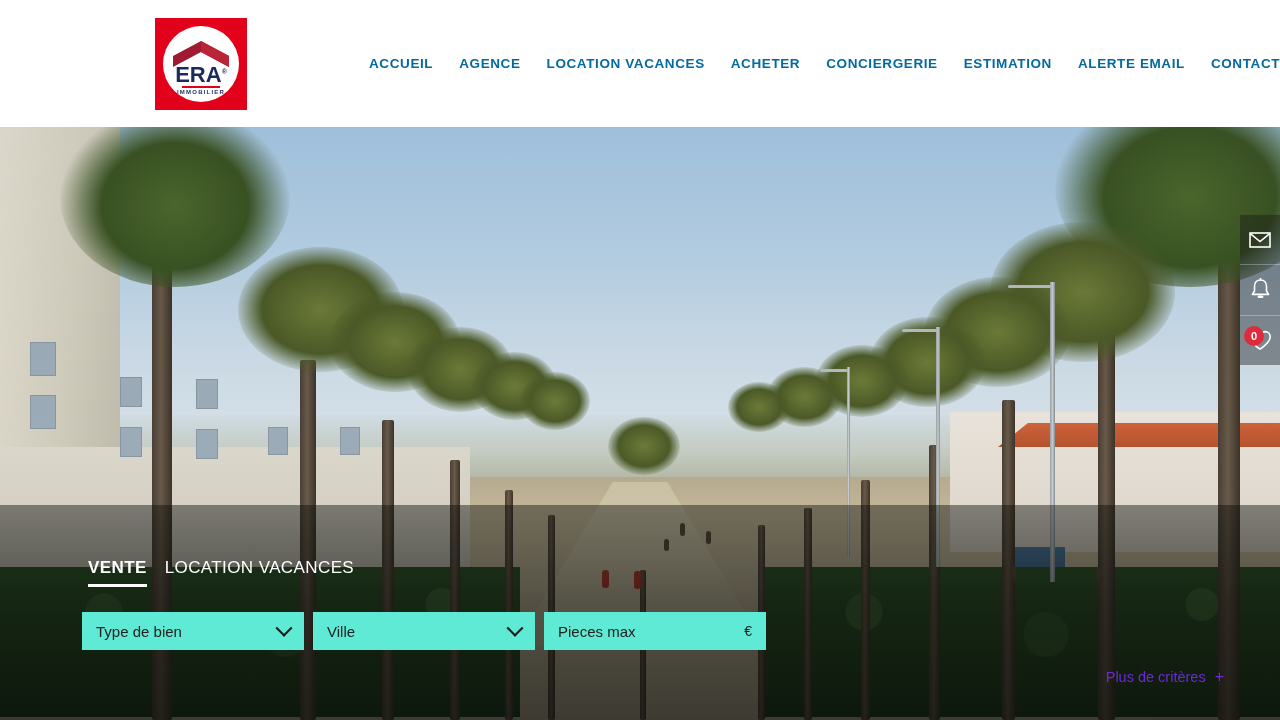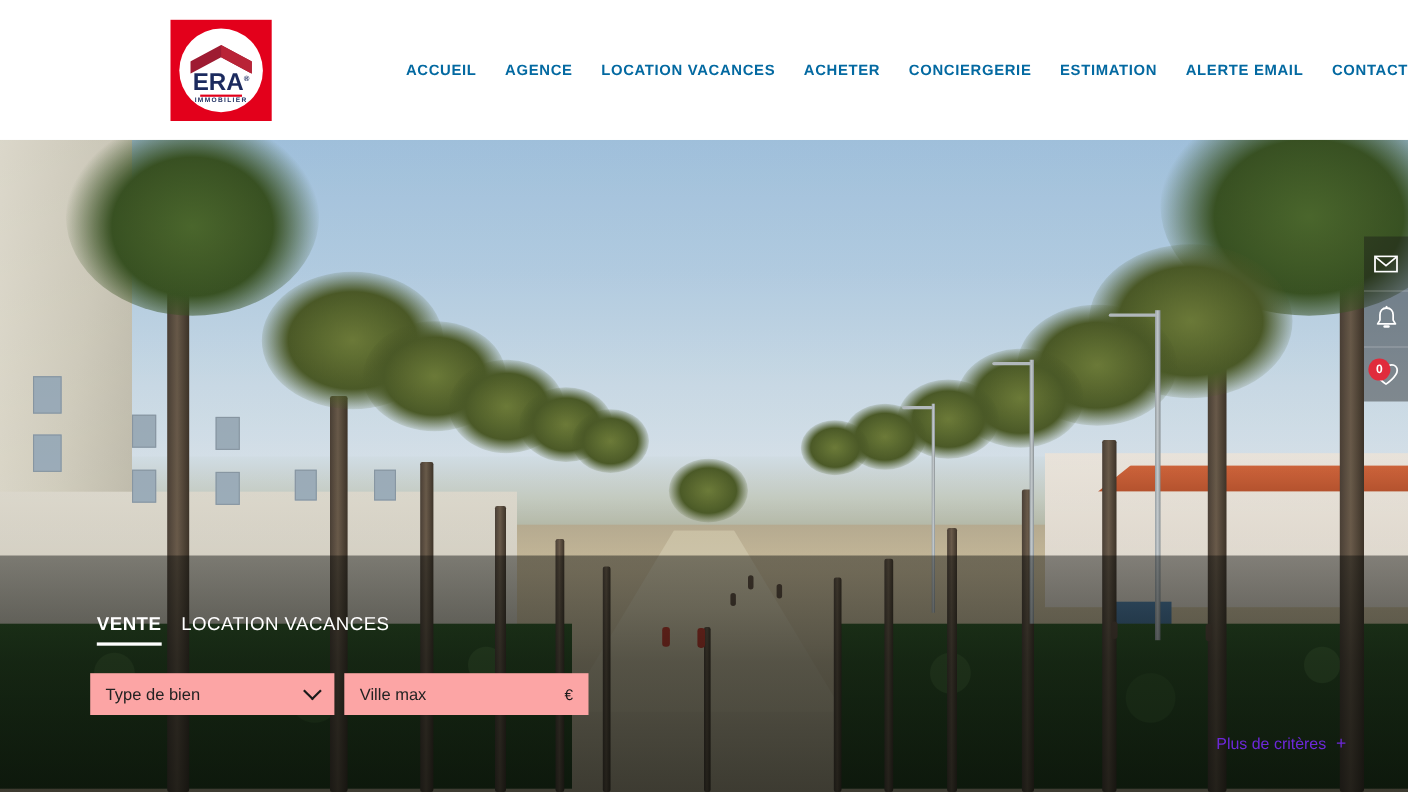--- a/index.html
+++ b/index.html
@@ -229,21 +229,21 @@
     content:""; position:absolute; left:0; right:0; bottom:-3px;
     height:3px; background:#ffffff;
   }
   .tab.inactive { font-weight:normal; }
 
   .form-row {
     position:absolute; left:82px; top:72px;
     display:flex; align-items:center; gap:9px;
   }
   .field {
-    height:38px; background:#fca5a5;
+    height:38px; background:#5eead4;
     display:flex; align-items:center;
     padding:0 14px;
     font-size:15px;
     color:#222;
     position:relative;
   }
   .field.sel { width:222px; justify-content:space-between; }
   .field.sel2 { width:222px; justify-content:space-between; }
   .field.num { width:222px; }
   .field.budget { width:222px; justify-content:space-between; }
@@ -413,24 +413,28 @@
       <div class="tab inactive">LOCATION VACANCES</div>
     </div>
 
     <div class="form-row">
 
       <div class="field sel">
         <span>Type de bien</span>
         <span class="chev"></span>
       </div>
 
+      <div class="field sel2">
+        <span>Ville</span>
+        <span class="chev"></span>
+      </div>
 
 
       <div class="field budget">
-        <span>Ville max</span>
+        <span>Pieces max</span>
         <span class="euro">€</span>
       </div>
 
     </div>
 
     <div class="more">
       <span>Plus de critères</span>
       <span class="more-plus">+</span>
     </div>
   </div>

